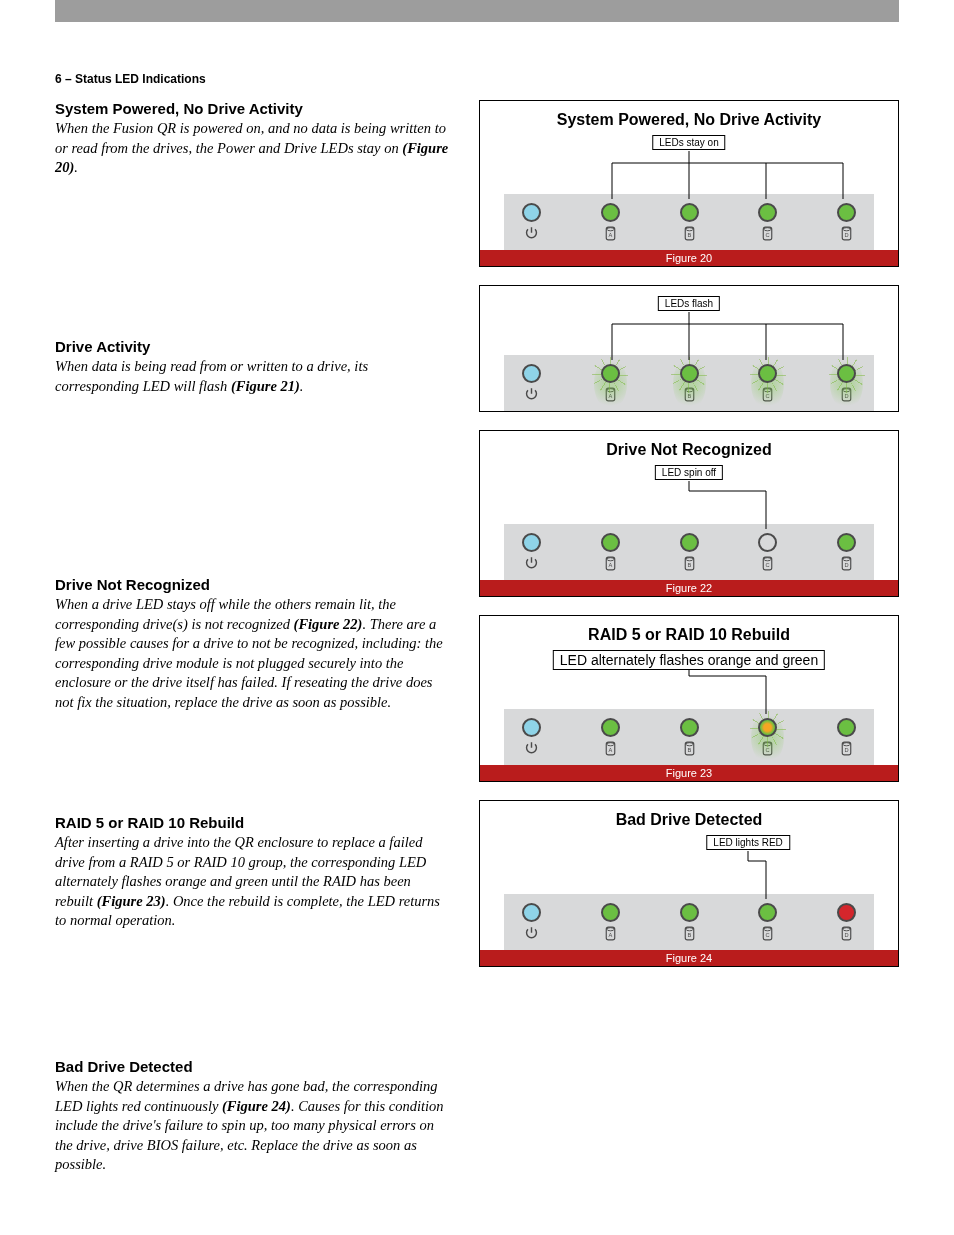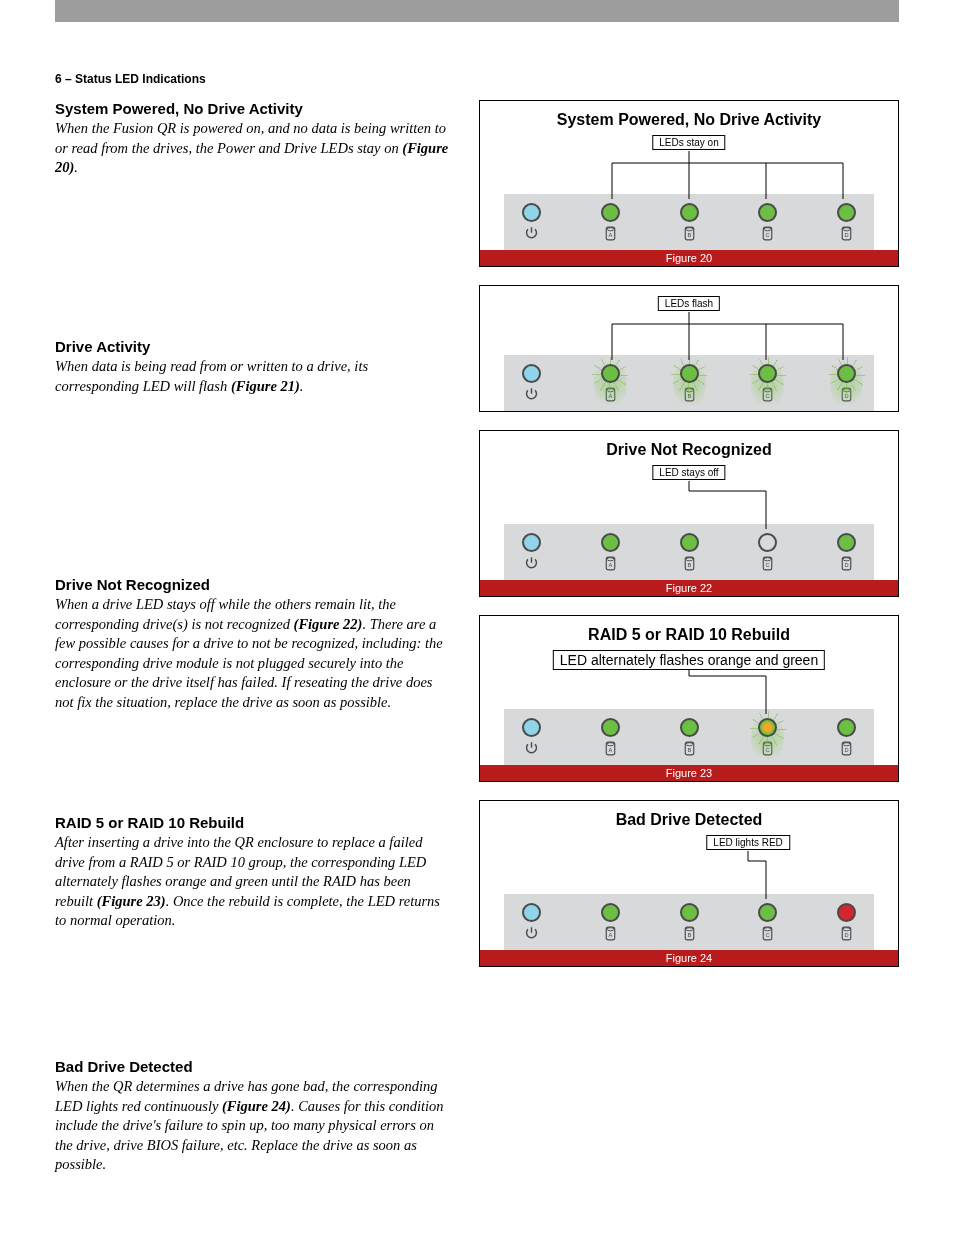--- a/index.html
+++ b/index.html
@@ -213,21 +213,21 @@
                   </div>
                 </div>
               </div>
             </div>
           </div>
         </div>
         <div class="fig-box">
           <div class="fig-inner">
             <div class="fig-title">Drive Not Recognized</div>
             <div class="diag">
-              <div class="callout">LED stays off</div>
+              <div class="callout">LED spin off</div>
               <svg class="branch-svg" viewBox="0 0 394 48" preserveAspectRatio="none">
                 <line x1="197" y1="0" x2="197" y2="10" stroke="#000" stroke-width="1"></line>
                 <line x1="197" y1="10" x2="274" y2="10" stroke="#000" stroke-width="1"></line>
                 <line x1="274" y1="10" x2="274" y2="48" stroke="#000" stroke-width="1"></line>
               </svg>
               <div class="led-strip">
                 <div class="led-col">
                   <div class="led-circle blue"></div>
                   <div class="icon">
                     <svg viewBox="0 0 24 24">

